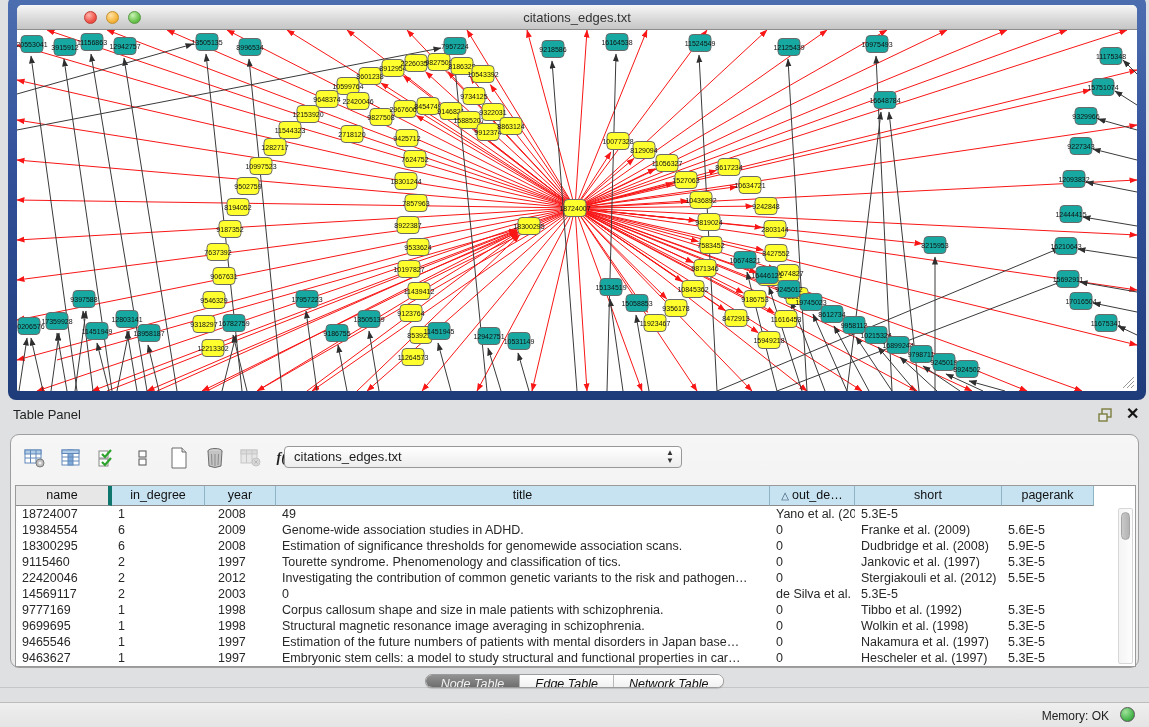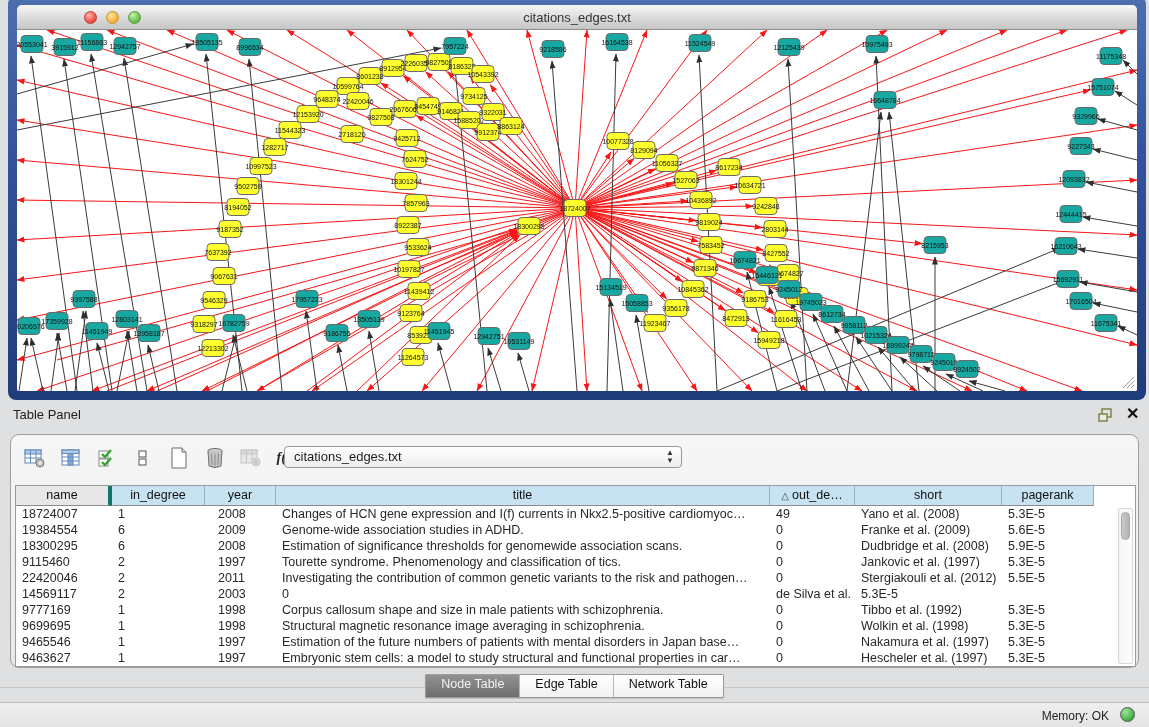--- a/index.html
+++ b/index.html
@@ -52,22 +52,22 @@
   .trow { display:grid; grid-template-columns:96px 93px 71px 494px 85px 147px 92px; height:16px; }
   .tcell { font-size:12.5px; color:#282828; line-height:16px; white-space:nowrap; overflow:hidden; padding-left:6px; }
   .tcell.c2 { padding-left:13px; }
   .vscroll { position:absolute; right:2px; top:22px; bottom:2px; width:15px; background:linear-gradient(90deg,#f4f4f4,#fdfdfd);
     border:1px solid #d7d7d7; border-radius:2px; }
   .vthumb { position:absolute; left:2px; top:3px; width:9px; height:28px; background:linear-gradient(90deg,#c9c9c9,#b3b3b3);
     border:1px solid #a5a5a5; border-radius:5px; }
 
   .divider-line { position:absolute; left:0; top:687px; width:1149px; height:1px; background:#c6c6c6; }
   .tabs { position:absolute; left:0; top:674px; width:1149px; display:flex; justify-content:center; }
-  .seg-group { display:flex; border:1px solid #9b9b9b; border-radius:1px; overflow:hidden; height:24px;
-    background:#fff; box-shadow:0 1px 1px rgba(0,0,0,.15); position:relative; z-index:2; }
+  .seg-group { display:flex; border:1px solid #9b9b9b; border-radius:8px; overflow:hidden; height:14px;
+    background:#fff; box-shadow:0 1px 1px rgba(0,0,0,.15); position:relative; z-index:2;font-style:italic; }
   .seg { font-size:12.5px; color:#111; line-height:18px; padding:0 15px; background:linear-gradient(#ffffff,#f1f1f1);
     border-right:1px solid #b9b9b9; cursor:pointer; }
   .seg:last-child { border-right:none; }
   .seg.active { background:linear-gradient(#929292,#6e6e6e); color:#f3f3f3; }
 
   .statusbar { position:absolute; left:0; top:702px; width:1149px; height:41px;
     background:linear-gradient(#efefef,#dddddd); border-top:1px solid #bcbcbc; }
   .mem-label { position:absolute; right:40px; top:6px; font-size:12px; color:#222; }
   .mem-dot { position:absolute; right:14px; top:4px; width:15px; height:15px; border-radius:50%;
     background:radial-gradient(circle at 35% 30%,#9fe29a,#46b44b 65%,#2f8f36); border:1px solid #575757; }
@@ -820,21 +820,20 @@
         <div class="hcell c3">title</div>
         <div class="hcell c4"><span class="sort-tri">△</span>out_de…</div>
         <div class="hcell c5">short</div>
         <div class="hcell c6">pagerank</div>
       </div>
     <div class="tbody" id="tbody">
         <div class="trow">
           <div class="tcell c0">18724007</div>
           <div class="tcell c1">1</div>
           <div class="tcell c2">2008</div>
-          <div class="tcell c3">Changes of HCN gene expression and I(f) currents in Nkx2.5-positive cardiomyoc…</div>
           <div class="tcell c4">49</div>
           <div class="tcell c5">Yano et al. (2008)</div>
           <div class="tcell c6">5.3E-5</div>
         </div>
         <div class="trow">
           <div class="tcell c0">19384554</div>
           <div class="tcell c1">6</div>
           <div class="tcell c2">2009</div>
           <div class="tcell c3">Genome-wide association studies in ADHD.</div>
           <div class="tcell c4">0</div>
@@ -855,21 +854,21 @@
           <div class="tcell c1">2</div>
           <div class="tcell c2">1997</div>
           <div class="tcell c3">Tourette syndrome. Phenomenology and classification of tics.</div>
           <div class="tcell c4">0</div>
           <div class="tcell c5">Jankovic et al. (1997)</div>
           <div class="tcell c6">5.3E-5</div>
         </div>
         <div class="trow">
           <div class="tcell c0">22420046</div>
           <div class="tcell c1">2</div>
-          <div class="tcell c2">2011</div>
+          <div class="tcell c2">2012</div>
           <div class="tcell c3">Investigating the contribution of common genetic variants to the risk and pathogen…</div>
           <div class="tcell c4">0</div>
           <div class="tcell c5">Stergiakouli et al. (2012)</div>
           <div class="tcell c6">5.5E-5</div>
         </div>
         <div class="trow">
           <div class="tcell c0">14569117</div>
           <div class="tcell c1">2</div>
           <div class="tcell c2">2003</div>
           <div class="tcell c4">0</div>

